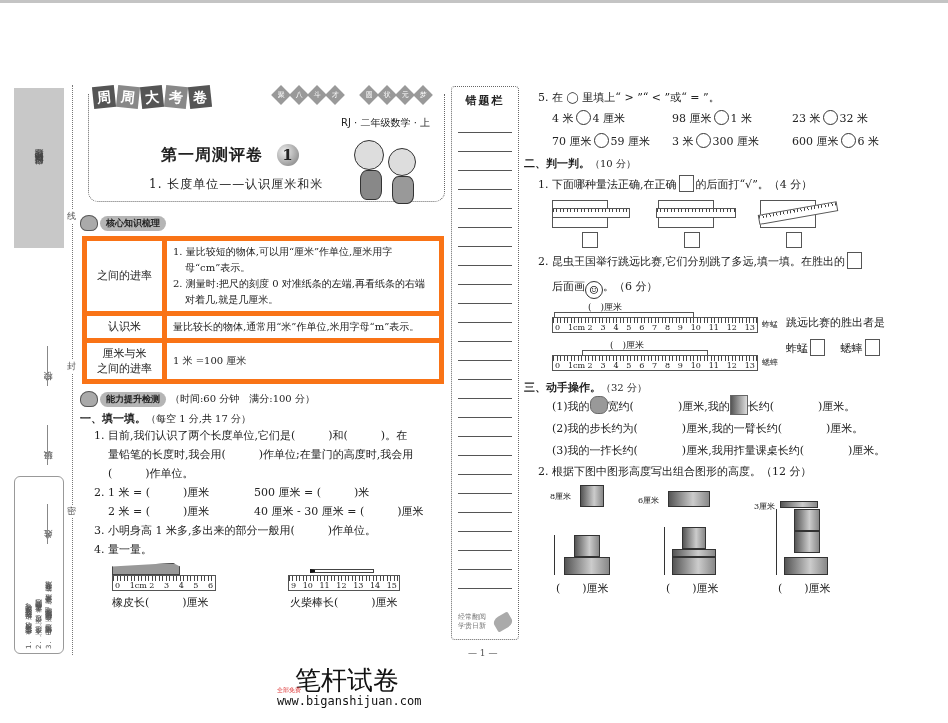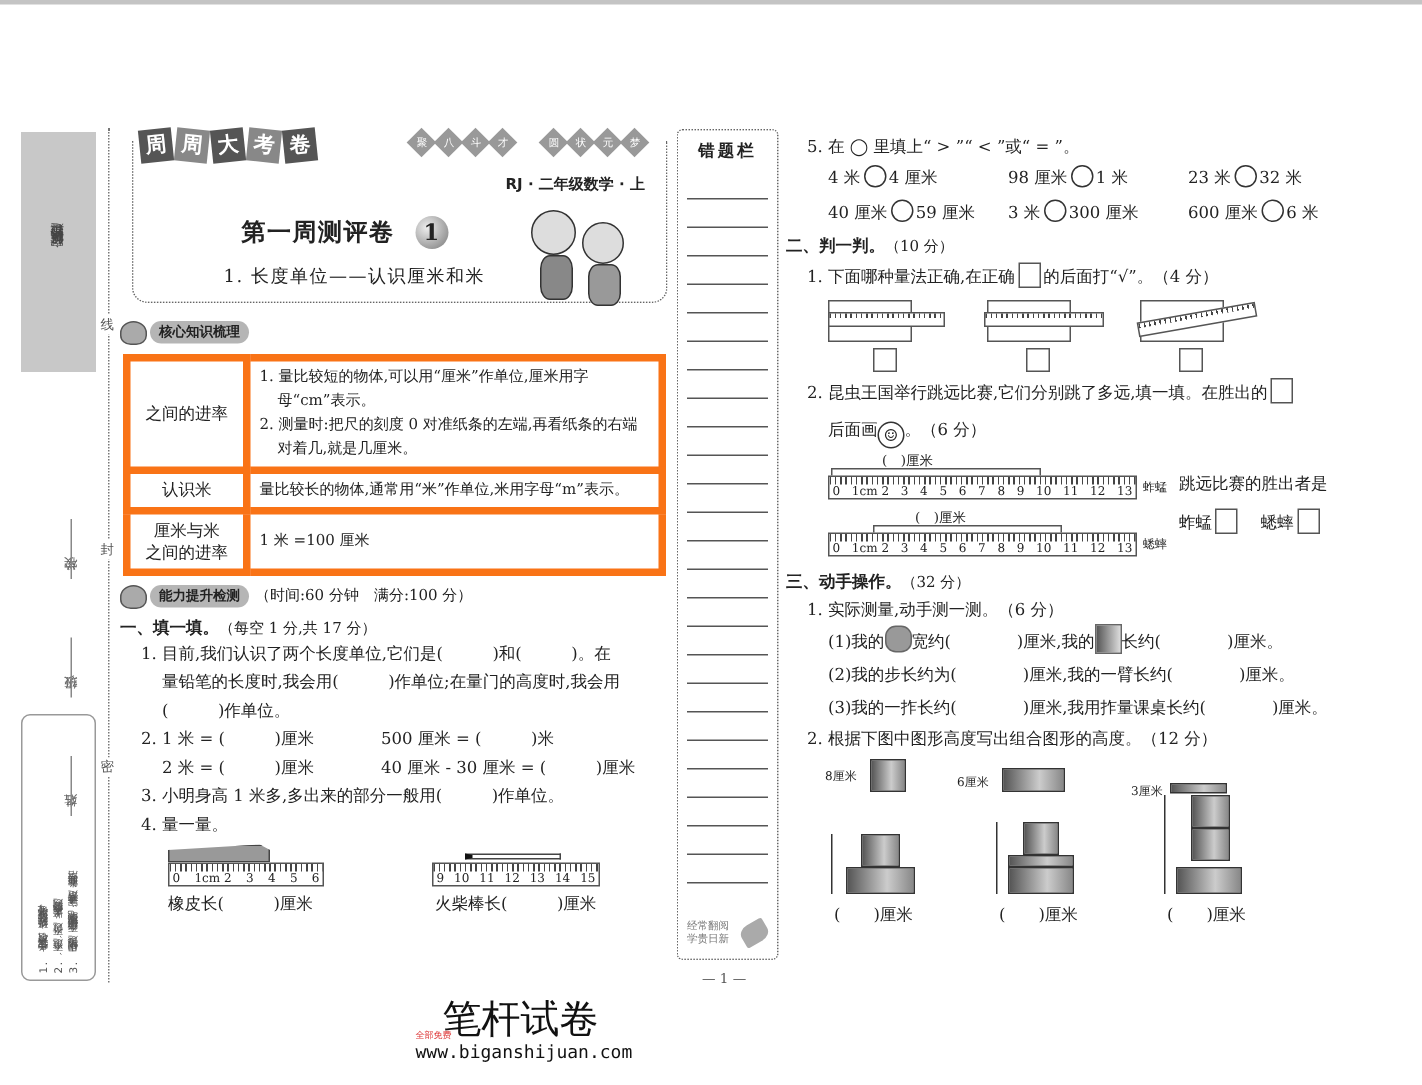--- a/index.html
+++ b/index.html
@@ -19,27 +19,27 @@
   
   .col-left{position:absolute;left:80px;top:84px;width:365px}
   .header-box{position:relative;height:108px;border:1.5px dotted #666;border-top:none;border-radius:0 0 10px 10px;margin-left:8px;margin-top:10px}
   .brand{position:absolute;left:4px;top:-8px;display:flex;gap:2px}
   .brand span{display:inline-block;width:22px;height:22px;background:#555;color:#fff;font-family:"DejaVu Sans",sans-serif;font-weight:bold;font-size:14px;line-height:22px;text-align:center;transform:rotate(-6deg)}
   .brand span:nth-child(2n){background:#888;transform:rotate(6deg)}
   .diamonds{position:absolute;right:14px;top:-6px;display:flex;gap:4px}
   .diamonds span{display:inline-block;width:14px;height:14px;background:#999;transform:rotate(45deg);font-size:7px;color:#fff;text-align:center;line-height:14px}
   .diamonds span i{display:inline-block;transform:rotate(-45deg);font-style:normal}
   .diamonds .sp{width:12px;background:none}
-  .subject{position:absolute;right:14px;top:22px;font-family:"DejaVu Sans",sans-serif;font-weight:bold;font-size:10px;color:#222}
+  .subject{position:absolute;right:14px;top:22px;font-family:"DejaVu Sans",sans-serif;font-weight:normal;font-size:10px;color:#222}
   .title{position:absolute;left:72px;top:50px;font-size:16px;font-weight:bold;letter-spacing:1px}
   .title-num{display:inline-block;width:22px;height:22px;border-radius:50%;background:radial-gradient(circle at 35% 35%,#eee,#777);text-align:center;line-height:22px;font-size:15px;margin-left:14px}
   .subtitle{position:absolute;left:60px;top:82px;font-size:12px;letter-spacing:1px}
   .kids{position:absolute;right:8px;top:42px;width:88px;height:70px}
   .kid{position:absolute;border-radius:50%;border:1.5px solid #333;background:#ddd}
-  .sec-tag{display:flex;align-items:flex-start;margin-top:12px;height:18px}
+  .sec-tag{display:flex;align-items:center;margin-top:12px;height:18px}
   .sec-tag .mascot{width:18px;height:16px;border-radius:50% 50% 40% 40%;background:#aaa;border:1px solid #555;margin-right:2px}
   .sec-tag .lbl{background:#b5b5b5;border-radius:8px;padding:1px 6px;font-family:"DejaVu Sans",sans-serif;font-weight:bold;font-size:9px;color:#222}
   .sec-tag .after{font-size:10px;margin-left:4px}
   table.know{border-collapse:collapse;width:362px;margin-top:4px;margin-left:2px}
   table.know td{border:5px solid #f97316;font-size:10px;line-height:16px;padding:3px 6px;vertical-align:middle}
   table.know td.k{width:80px;text-align:center;font-family:"DejaVu Sans",sans-serif;font-size:11px}
   .ind{padding-left:12px;text-indent:-12px}
   .h1{font-family:"DejaVu Sans",sans-serif;font-weight:bold;font-size:11px;margin-top:3px}
   .h1 .sc{font-family:"DejaVu Serif",serif;font-weight:normal;font-size:10px}
   .q{font-size:11px;line-height:19px;padding-left:14px}
@@ -240,21 +240,21 @@
   <div class="key"></div>
 </div>
 <div class="pagenum">— 1 —</div>
 
 <div class="col-right">
   <div class="q" style="padding-left:10px;margin-top:4px">5. 在 ◯ 里填上“ &gt; ”“ &lt; ”或“ = ”。</div>
   <div class="cmp">
     <div><span>4 米</span><span class="circ"></span><span>4 厘米</span></div>
     <div><span>98 厘米</span><span class="circ"></span><span>1 米</span></div>
     <div><span>23 米</span><span class="circ"></span><span>32 米</span></div>
-    <div><span>40 厘米</span><span class="circ"></span><span>59 厘米</span></div>
+    <div><span>70 厘米</span><span class="circ"></span><span>59 厘米</span></div>
     <div><span>3 米</span><span class="circ"></span><span>300 厘米</span></div>
     <div><span>600 厘米</span><span class="circ"></span><span>6 米</span></div>
   </div>
 
   <div class="h1" style="margin-left:-4px"><span>二、判一判。</span><span class="sc">（10 分）</span></div>
   <div class="q" style="padding-left:10px;margin-top:4px"><span>1. 下面哪种量法正确,在正确</span><span class="sq"></span><span>的后面打“√”。（4 分）</span></div>
   <div style="position:relative;height:54px">
     <div style="position:absolute;left:24px;top:6px;width:56px;height:28px;border:1px solid #555"></div>
     <div class="ruler" style="position:absolute;left:24px;top:14px;width:78px;height:10px">
         <div class="ticks" style="height:3px"></div>
@@ -319,21 +319,20 @@
     </div>
     <div style="position:absolute;left:234px;top:58px;font-size:8px">蟋蟀</div>
     <div style="position:absolute;left:258px;top:16px;font-size:11px">跳远比赛的胜出者是</div>
     <div style="position:absolute;left:258px;top:40px;font-size:11px">
       <span>蚱蜢</span><span class="sq"></span>
       <span style="margin-left:10px">蟋蟀</span><span class="sq"></span>
     </div>
   </div>
 
   <div class="h1" style="margin-left:-4px"><span>三、动手操作。</span><span class="sc">（32 分）</span></div>
-  <div class="q" style="padding-left:10px;margin-top:2px">1. 实际测量,动手测一测。（6 分）</div>
   <div class="q" style="padding-left:24px;line-height:22px">
     <div><span>(1)我的</span><span class="img-box" style="width:18px;height:18px;vertical-align:-4px;border-radius:40%;background:#999"></span><span>宽约(　　　　)厘米,我的</span><span class="img-box" style="width:18px;height:20px;vertical-align:-5px;background:linear-gradient(90deg,#555,#ddd)"></span><span>长约(　　　　)厘米。</span></div>
     <div>(2)我的步长约为(　　　　)厘米,我的一臂长约(　　　　)厘米。</div>
     <div>(3)我的一拃长约(　　　　)厘米,我用拃量课桌长约(　　　　)厘米。</div>
   </div>
   <div class="q" style="padding-left:10px">2. 根据下图中图形高度写出组合图形的高度。（12 分）</div>
   <div style="position:relative;height:120px">
     <div style="position:absolute;left:22px;top:10px;font-size:8px">8厘米</div>
     <div class="block" style="left:52px;top:4px;width:24px;height:22px"></div>
     <div style="position:absolute;left:110px;top:14px;font-size:8px">6厘米</div>

